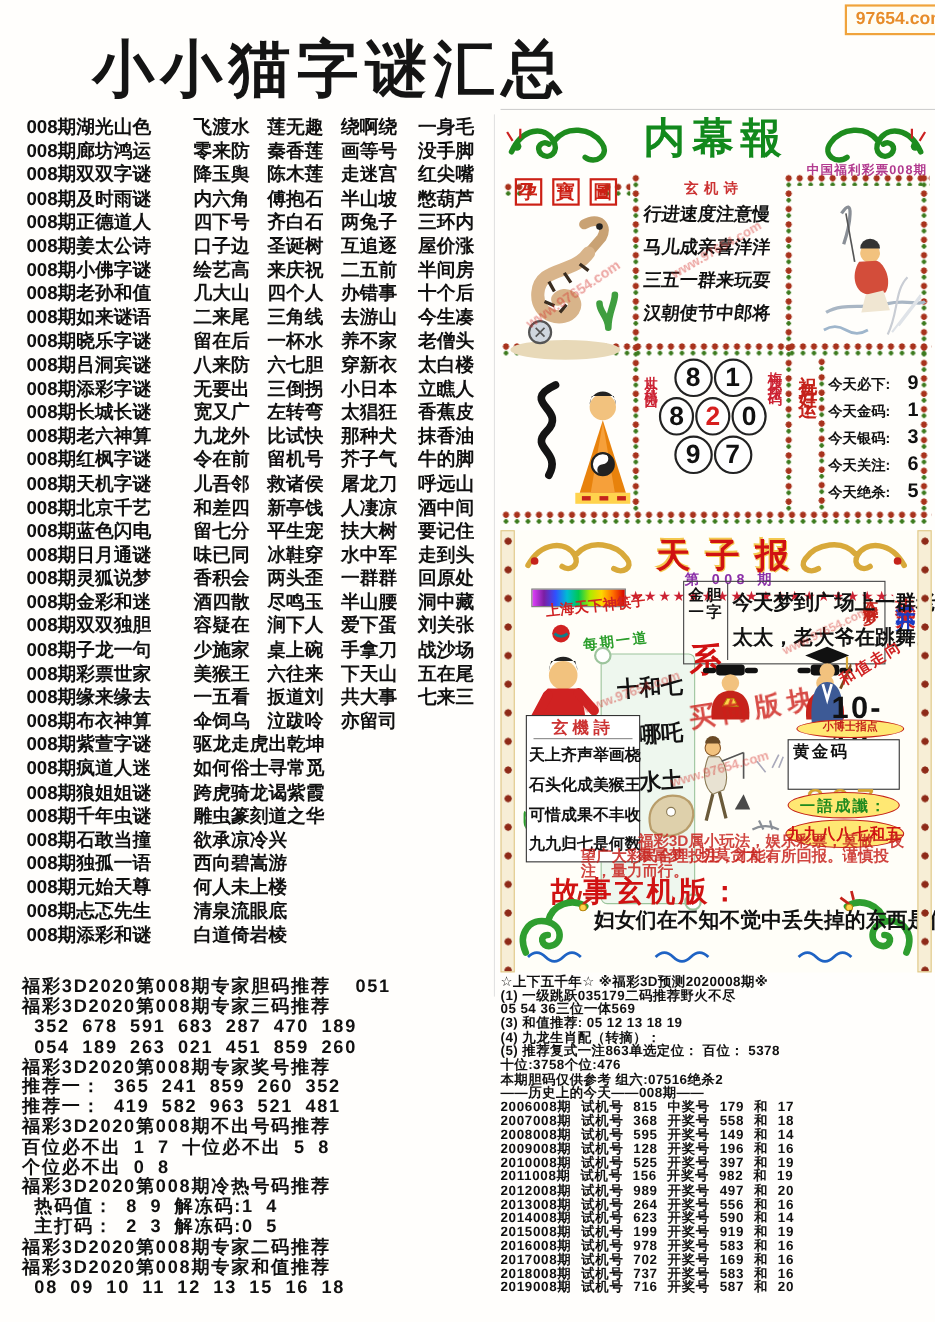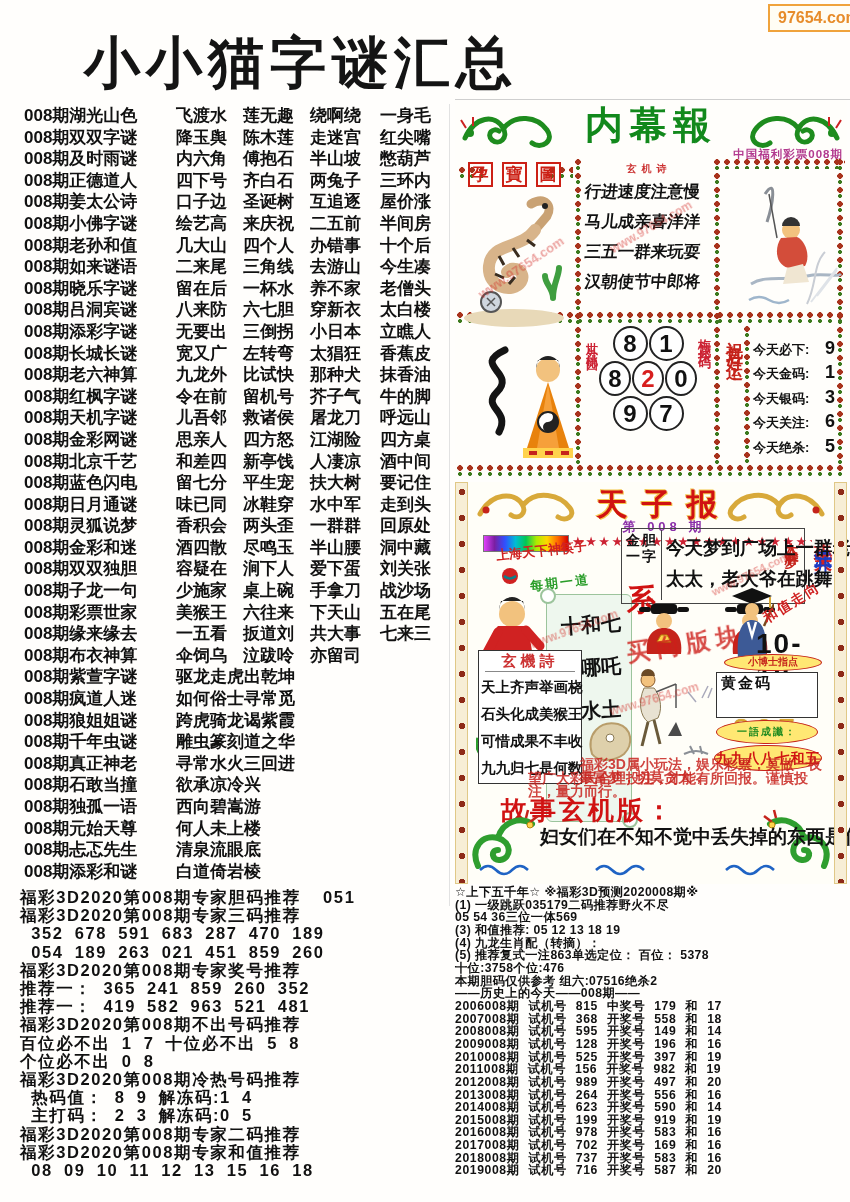--- a/index.html
+++ b/index.html
@@ -30,21 +30,21 @@
        background-size:10px 14px;}
 
   
   #neimubao{left:455px;top:100px;width:392px;height:378px;background:#fffefb;}
   #nm-title{left:112px;top:0px;width:168px;text-align:center;font-size:38px;font-weight:700;color:#12891c;letter-spacing:6px;}
   #nm-issue{right:4px;top:47px;font-size:11.5px;font-weight:700;color:#b23a8f;letter-spacing:1px;}
   #treasure-box{left:2px;top:62px;width:114px;height:168px;}
   #treasure-title{left:0;top:0;width:114px;display:flex;justify-content:center;gap:9px;}
   .t-char{border:2px solid #cc2015;color:#cc2015;font-size:17px;font-weight:700;padding:0 2px;line-height:21px;}
   #nm-xuanji{left:130px;top:62px;width:128px;}
-  #nm-xuanji .x-title{text-align:center;color:#c33;font-size:10px;font-weight:700;letter-spacing:5px;}
+  #nm-xuanji .x-title{text-align:center;color:#c33;font-size:13px;font-weight:700;letter-spacing:5px;}
   #nm-xuanji .x-line{font-size:16.5px;font-weight:700;line-height:30px;white-space:nowrap;transform:skewX(-6deg);}
   #plum{left:128px;top:226px;width:130px;height:132px;}
   .plum-v{font-weight:700;color:#c23;writing-mode:vertical-rl;letter-spacing:6px;}
   .plum-row{display:flex;justify-content:center;gap:1px;}
   .p-circle{width:31px;height:31px;border:2.5px solid #222;border-radius:50%;background:#fff;
             font-size:24px;font-weight:700;display:flex;align-items:center;justify-content:center;}
   .p-circle.red{color:#d71f1f;}
   #luck-v{left:268px;top:228px;height:136px;writing-mode:vertical-rl;color:#c5231b;font-size:17px;font-weight:700;letter-spacing:7px;}
   #today-box{left:298px;top:238px;width:82px;}
   .today-row{display:flex;justify-content:space-between;align-items:baseline;height:24.4px;}
@@ -82,21 +82,21 @@
   #hezhi-range{left:288px;top:146px;font-size:28px;font-weight:700;letter-spacing:2px;}
   #tz-xuanji{left:10px;top:168px;width:102px;height:132px;border:1.5px solid #333;background:#fff;}
   #tz-xuanji .x-title{text-align:center;color:#c33;font-size:15px;font-weight:700;letter-spacing:4px;border-bottom:1px solid #888;margin:1px 6px 2px;}
   #tz-xuanji .x-line{font-size:14.5px;font-weight:700;line-height:27px;margin-left:2px;white-space:nowrap;}
   #boshi-badge{left:256px;top:172px;width:96px;height:15px;border:1.5px solid #c5231b;border-radius:50%;background:#ffe873;
                color:#c5231b;font-size:10px;font-weight:700;text-align:center;line-height:14px;}
   #gold-box{left:248px;top:190px;width:100px;height:44px;border:1.5px solid #333;background:#fff;}
   #gold-label{font-size:15px;font-weight:700;margin:1px 0 0 4px;letter-spacing:2px;}
   #gold-value{font-size:30px;font-weight:400;color:#d9a62e;text-align:center;line-height:24px;letter-spacing:6px;text-shadow:0 0 1px #a97;margin-top:24px;}
   .oval{border:1.5px solid #c5231b;border-radius:50%;background:#ffe873;text-align:center;font-weight:700;}
-  #phrase-label{left:248px;top:238px;width:100px;height:22px;font-size:10px;color:#1f8a1f;line-height:22px;letter-spacing:2px;}
+  #phrase-label{left:248px;top:238px;width:100px;height:22px;font-size:14px;color:#1f8a1f;line-height:22px;letter-spacing:2px;}
   #phrase-value{left:246px;top:263px;width:106px;height:24px;font-size:14px;color:#d01212;line-height:24px;letter-spacing:1px;}
   .disc{color:rgba(200,35,30,.85);font-size:14px;font-weight:700;filter:blur(.55px);line-height:13px;}
   #story-label{left:33px;top:300px;font-size:26px;font-weight:700;color:#d01212;letter-spacing:3px;margin-top:11px;}
   #story-q{left:72px;top:342px;width:252px;font-size:19px;font-weight:700;white-space:nowrap;}
   .wm{position:absolute;color:rgba(210,40,35,.42);font-weight:700;filter:blur(.5px);white-space:nowrap;}
 
   
   #bottom-right{left:455px;top:886px;width:394px;}
   .br-line{font-size:12.2px;font-weight:700;line-height:12.65px;letter-spacing:.4px;white-space:pre;}
   .br-line.hist{letter-spacing:.6px;word-spacing:5px;}
@@ -113,20 +113,27 @@
 
   <div class="abs" id="riddle-list">
       <div class="riddle-row">
         <span class="r-name">008期湖光山色</span>
         <span class="r-clue">飞渡水</span>
         <span class="r-clue">莲无趣</span>
         <span class="r-clue">绕啊绕</span>
         <span class="r-clue">一身毛</span>
       </div>
       <div class="riddle-row">
+        <span class="r-name">008期廊坊鸿运</span>
+        <span class="r-clue">零来防</span>
+        <span class="r-clue">秦香莲</span>
+        <span class="r-clue">画等号</span>
+        <span class="r-clue">没手脚</span>
+      </div>
+      <div class="riddle-row">
         <span class="r-name">008期双双字谜</span>
         <span class="r-clue">降玉舆</span>
         <span class="r-clue">陈木莲</span>
         <span class="r-clue">走迷宫</span>
         <span class="r-clue">红尖嘴</span>
       </div>
       <div class="riddle-row">
         <span class="r-name">008期及时雨谜</span>
         <span class="r-clue">内六角</span>
         <span class="r-clue">傅抱石</span>
@@ -211,27 +218,20 @@
         <span class="r-clue">牛的脚</span>
       </div>
       <div class="riddle-row">
         <span class="r-name">008期天机字谜</span>
         <span class="r-clue">儿吾邻</span>
         <span class="r-clue">救诸侯</span>
         <span class="r-clue">屠龙刀</span>
         <span class="r-clue">呼远山</span>
       </div>
       <div class="riddle-row">
-        <span class="r-name">008期金彩网谜</span>
-        <span class="r-clue">思亲人</span>
-        <span class="r-clue">四方怒</span>
-        <span class="r-clue">江湖险</span>
-        <span class="r-clue">四方桌</span>
-      </div>
-      <div class="riddle-row">
         <span class="r-name">008期北京千艺</span>
         <span class="r-clue">和差四</span>
         <span class="r-clue">新亭饯</span>
         <span class="r-clue">人凄凉</span>
         <span class="r-clue">酒中间</span>
       </div>
       <div class="riddle-row">
         <span class="r-name">008期蓝色闪电</span>
         <span class="r-clue">留七分</span>
         <span class="r-clue">平生宠</span>
@@ -301,24 +301,20 @@
         <span class="r-name">008期疯道人迷</span>
         <span class="r-clue" style="grid-column: 2 / -1;">如何俗士寻常觅</span>
       </div>
       <div class="riddle-row">
         <span class="r-name">008期狼姐姐谜</span>
         <span class="r-clue" style="grid-column: 2 / -1;">跨虎骑龙谒紫霞</span>
       </div>
       <div class="riddle-row">
         <span class="r-name">008期千年虫谜</span>
         <span class="r-clue" style="grid-column: 2 / -1;">雕虫篆刻道之华</span>
-      </div>
-      <div class="riddle-row">
-        <span class="r-name">008期真正神老</span>
-        <span class="r-clue" style="grid-column: 2 / -1;">寻常水火三回进</span>
       </div>
       <div class="riddle-row">
         <span class="r-name">008期石敢当撞</span>
         <span class="r-clue" style="grid-column: 2 / -1;">欲承凉冷兴</span>
       </div>
       <div class="riddle-row">
         <span class="r-name">008期独孤一语</span>
         <span class="r-clue" style="grid-column: 2 / -1;">西向碧嵩游</span>
       </div>
       <div class="riddle-row">

